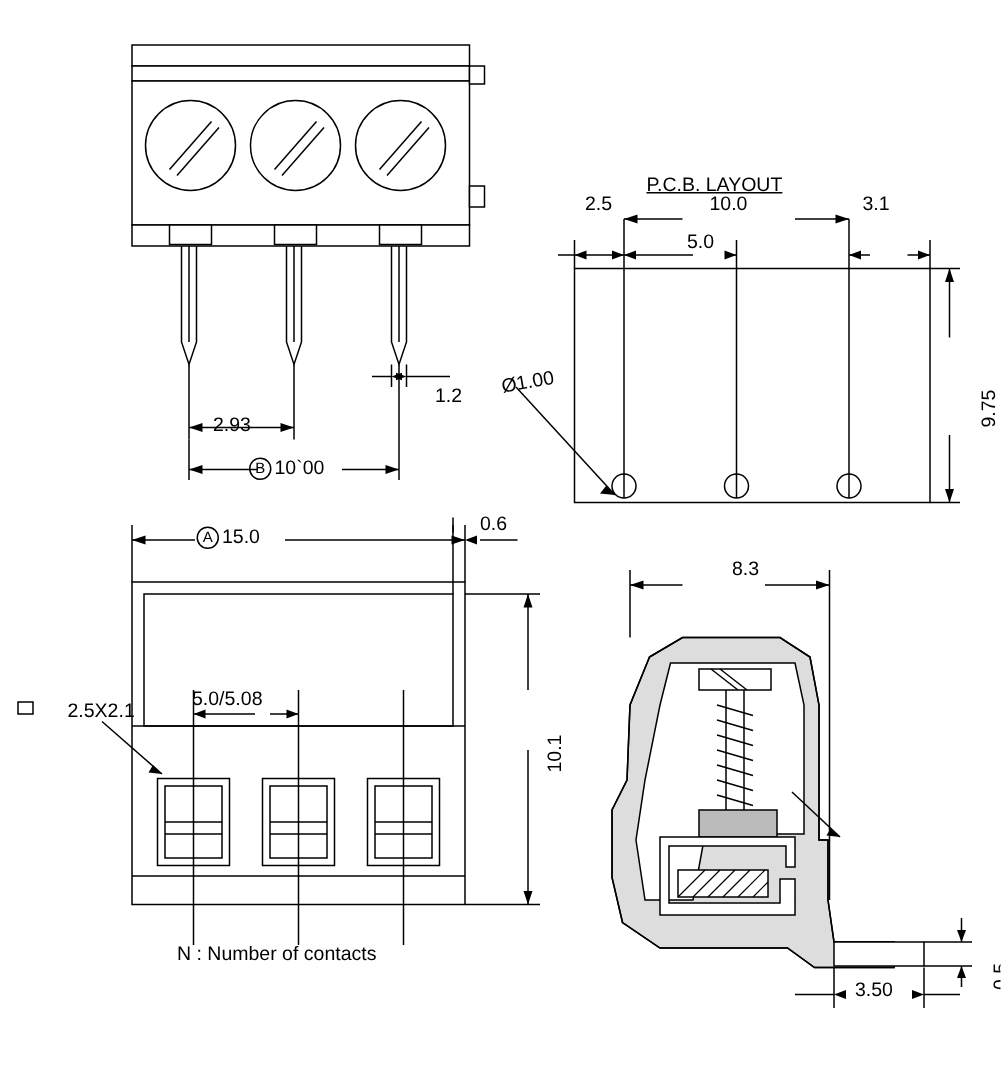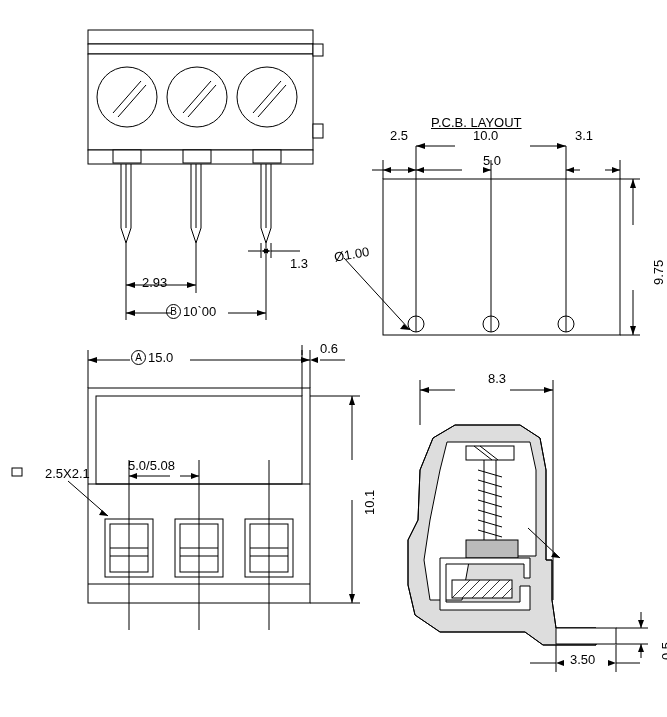--- a/index.html
+++ b/index.html
@@ -221,34 +221,35 @@
       <line x1="641" y1="612" x2="641" y2="628"></line>
       <line x1="641" y1="644" x2="641" y2="658"></line>
       <path d="M641 628 l-3 -8 h6 z" fill="#000" stroke="none"></path>
       <path d="M641 644 l-3 8 h6 z" fill="#000" stroke="none"></path>
     </g>
 
   </g>
 </svg>
 
 <div class="lbl" style="left:142px;top:275px;">2.93</div>
-<div class="lbl" style="left:290px;top:256px;">1.3</div>
+<div class="lbl" style="left:290px;top:256px;">1.2</div>
 <div class="lbl" style="left:166px;top:304px;"><span class="circled">B</span><span>10`00</span></div>
 
 <div class="lbl" style="left:431px;top:115px;font-weight:400;text-decoration:underline;">P.C.B. LAYOUT</div>
 <div class="lbl" style="left:390px;top:128px;">2.5</div>
 <div class="lbl" style="left:473px;top:128px;">10.0</div>
-<div class="lbl" style="left:483px;top:153px;">5.0</div>
+<div class="lbl" style="left:458px;top:153px;">5.0</div>
 <div class="lbl" style="left:575px;top:128px;">3.1</div>
 <div class="lbl vert" style="left:651px;top:285px;">9.75</div>
 <div class="lbl" style="left:333px;top:250px;transform:rotate(-10deg);transform-origin:left top;">Ø1.00</div>
 
 <div class="lbl" style="left:131px;top:350px;"><span class="circled">A</span><span>15.0</span></div>
 <div class="lbl" style="left:320px;top:341px;">0.6</div>
 <div class="lbl" style="left:128px;top:458px;">5.0/5.08</div>
 <div class="lbl" style="left:22px;top:466px;padding-left:23px;">2.5X2.1</div>
 <div class="lbl vert" style="left:362px;top:515px;">10.1</div>
+<div class="lbl" style="left:118px;top:628px;">N : Number of contacts</div>
 
 <div class="lbl" style="left:488px;top:371px;">8.3</div>
 <div class="lbl" style="left:570px;top:652px;">3.50</div>
 <div class="lbl vert" style="left:659px;top:660px;">0.5</div>
 
 </div>
 
 </body></html>

